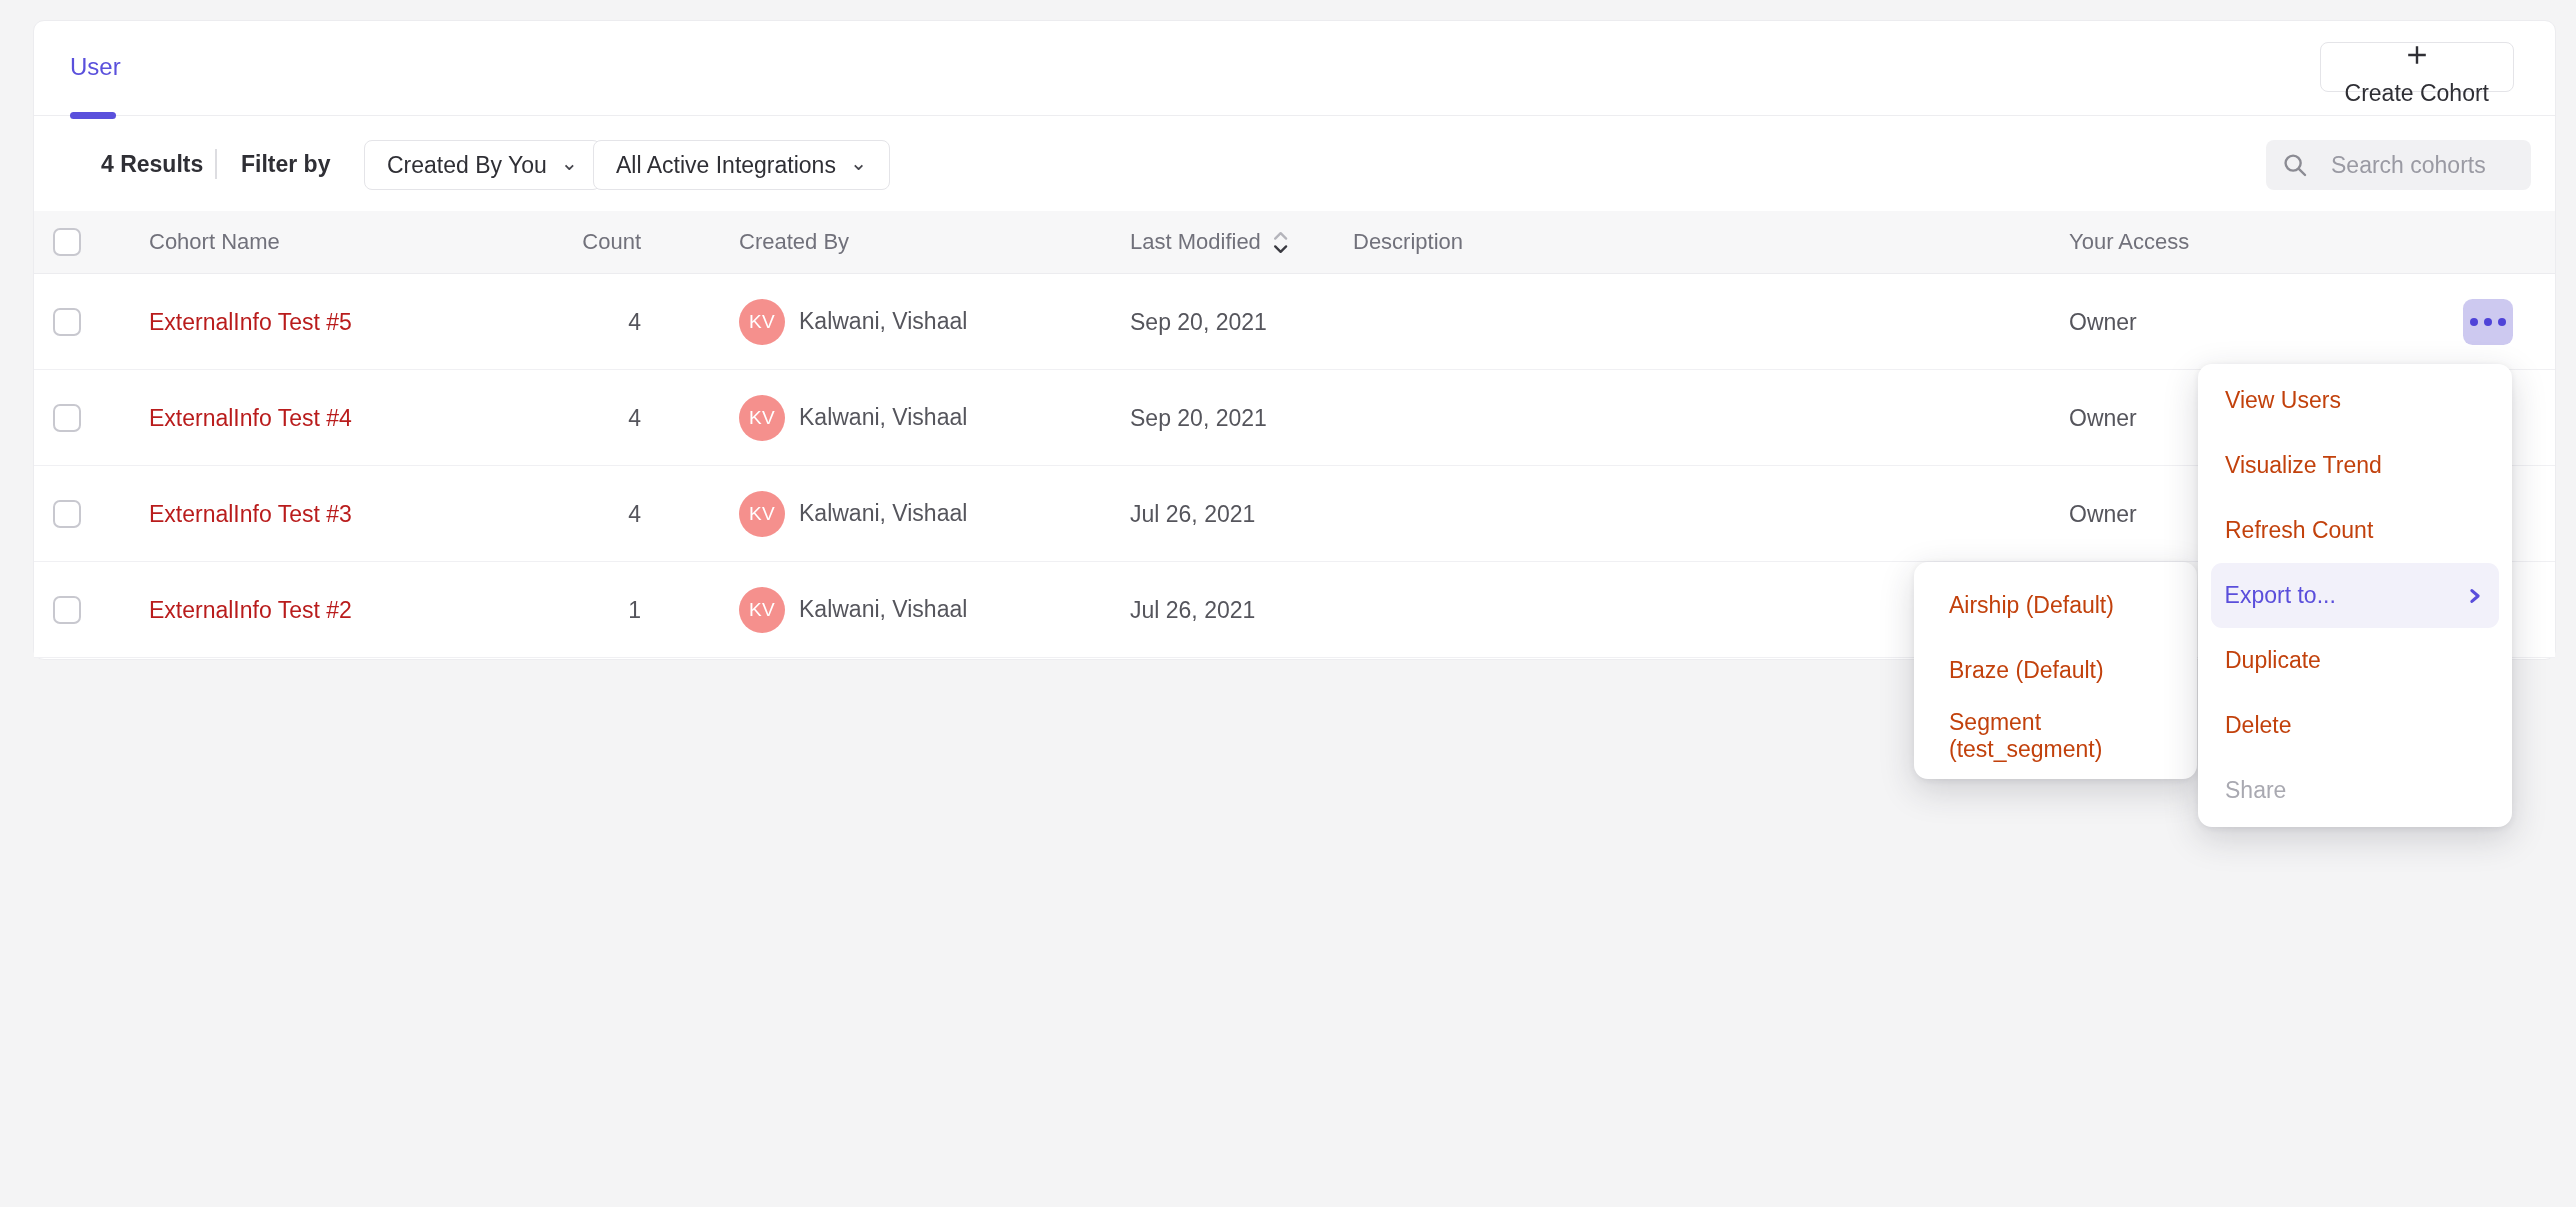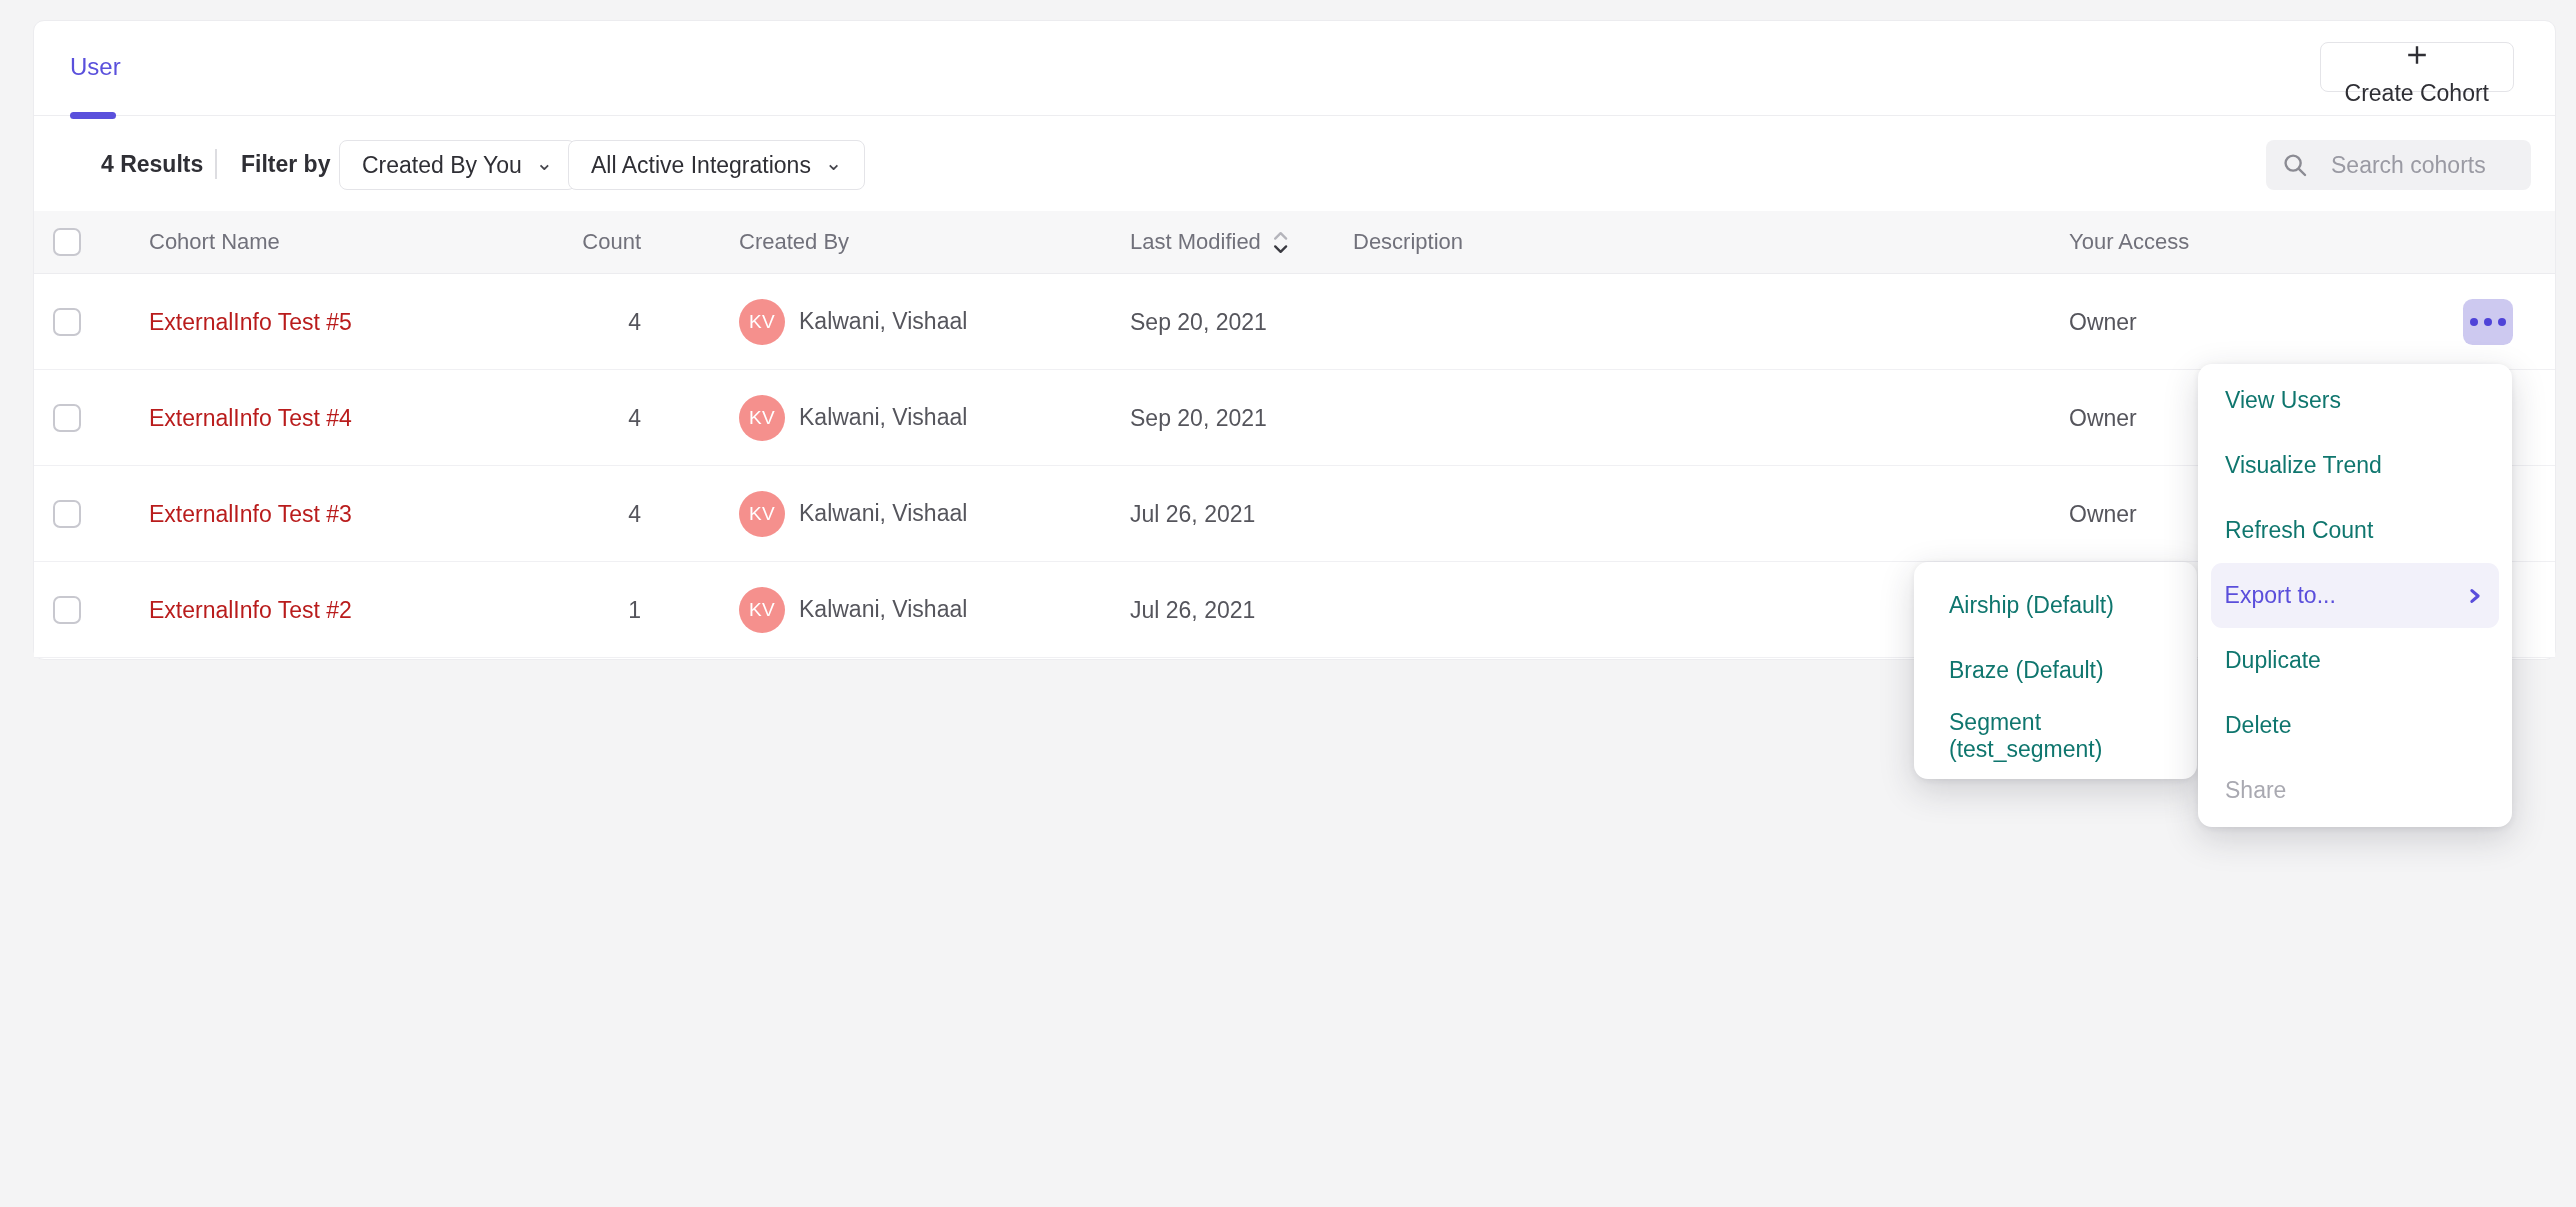--- a/index.html
+++ b/index.html
@@ -37,21 +37,21 @@
 
   
   .filter-bar { position:relative; height:95px; }
   .results-count { position:absolute; left:67px; top:35px; font-size:23px; font-weight:600; color:#2f2f35; }
   .vline { position:absolute; left:181px; top:33px; width:1.6px; height:30px; background:#dddde1; }
   .filter-by { position:absolute; left:207px; top:35px; font-size:23px; font-weight:600; color:#2f2f35; }
   .pill-btn {
     position:absolute; top:24px; height:50px;
     display:flex; align-items:center; gap:14px; padding:0 22px;
     background:#fff; border:1.6px solid #e4e4e8; border-radius:8px;
-    font-size:23px; font-weight:500; color:#2f2f35; cursor:pointer;
+    font-size:23px; font-weight:500; color:#2f2f35; cursor:pointer;margin-left:25px;
   }
   .pill-btn.created-by { left:305px; }
   .pill-btn.integrations { left:534px; }
   .chev { font-size:20.5px; color:#45454c; line-height:1; transform:translateY(-2.4px); }
   .search-box {
     position:absolute; left:2232px; top:24px; width:265px; height:50px;
     background:#f1f1f3; border-radius:8px;
     display:flex; align-items:center; gap:22px; padding:0 16px;
   }
   .search-placeholder { font-size:23px; color:#9a9aa3; }
@@ -94,21 +94,21 @@
 
   
   .menu {
     position:absolute; left:2198px; top:364px; width:314px;
     background:#fff; border-radius:14px; padding:4px 0;
     box-shadow:0 11px 35px rgba(38,38,55,.18), 0 1.6px 6.3px rgba(38,38,55,.08);
     z-index:20;
   }
   .menu-item {
     height:65px; display:flex; align-items:center; padding:0 27px;
-    font-size:23px; color:#0f766e; cursor:pointer;
+    font-size:23px; color:#c2410c; cursor:pointer;
   }
   .menu-item.active {
     margin:0 12.6px; padding:0 17.3px 0 14px; border-radius:11px;
     background:#f2f1fa; color:#5a4edb; justify-content:space-between;
   }
   .menu-item.disabled { color:#a9a9b1; cursor:default; }
 
   .submenu {
     position:absolute; left:1914px; top:562px; width:283px;
     background:#fff; border-radius:14px; padding:11px 8px;

